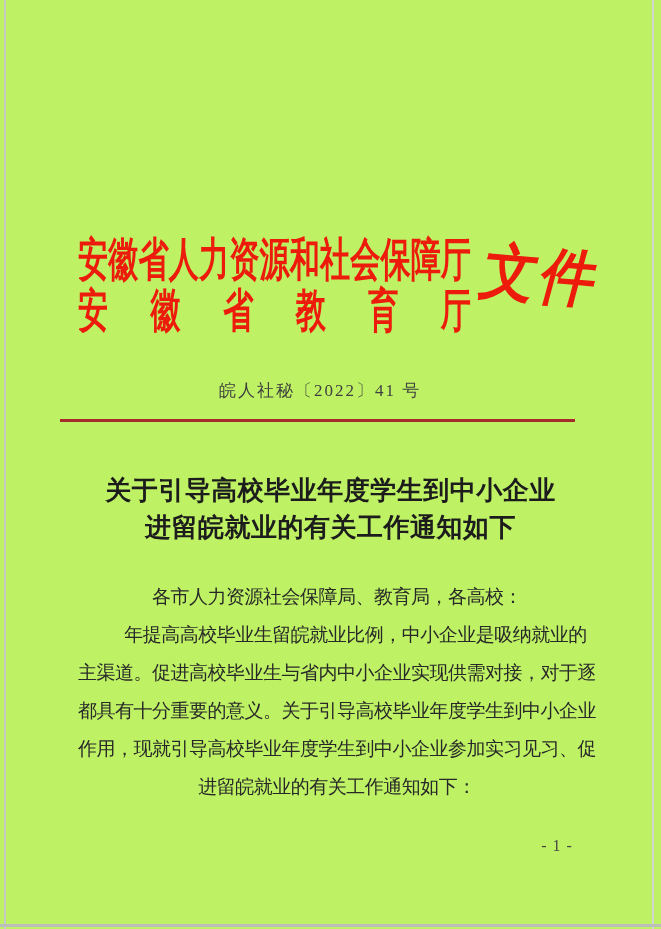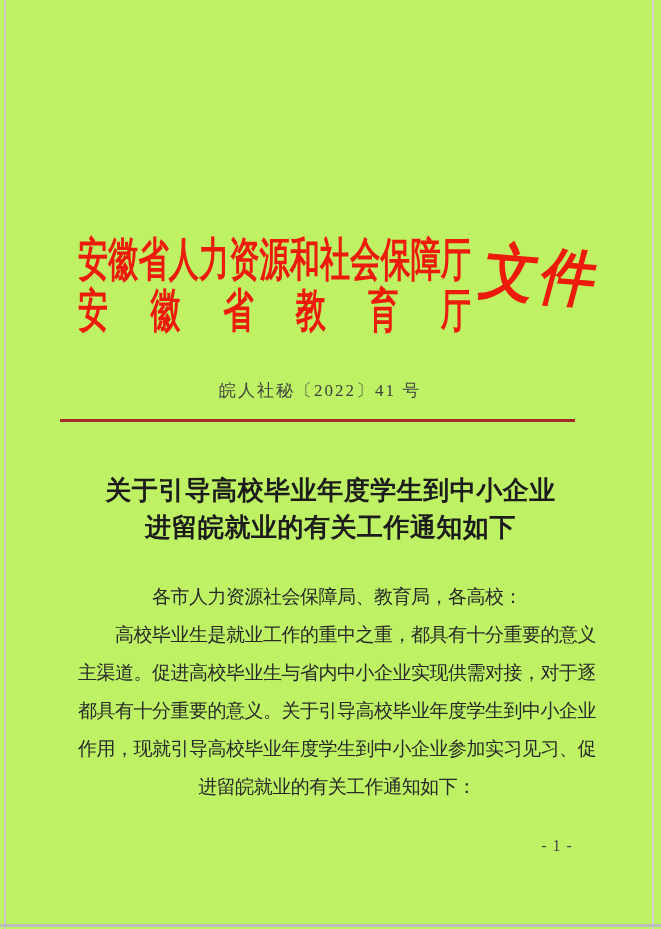--- a/index.html
+++ b/index.html
@@ -134,21 +134,21 @@
   <div class="red-rule" style="background: rgb(165, 42, 44);"></div>
 
   <h1 class="title">
     <span class="title-line">关于引导高校毕业年度学生到中小企业</span>
     <span class="title-line">进留皖就业的有关工作通知如下</span>
   </h1>
 
   <div class="body-text">
     <div class="body-line">各市人力资源社会保障局、教育局，各高校：</div>
     <div class="paragraph">
-        <div class="body-line">高校毕业生是就业工作的重中之重，都具有十分重要的意义</div>
+        <div class="body-line">年提高高校毕业生留皖就业比例，中小企业是吸纳就业的</div>
         <div class="body-line">主渠道。促进高校毕业生与省内中小企业实现供需对接，对于逐</div>
         <div class="body-line">都具有十分重要的意义。关于引导高校毕业年度学生到中小企业</div>
         <div class="body-line">作用，现就引导高校毕业年度学生到中小企业参加实习见习、促</div>
         <div class="body-line">进留皖就业的有关工作通知如下：</div>
       </div>
   </div>
 
   <div class="page-number">- 1 -</div>
 
 </div>

